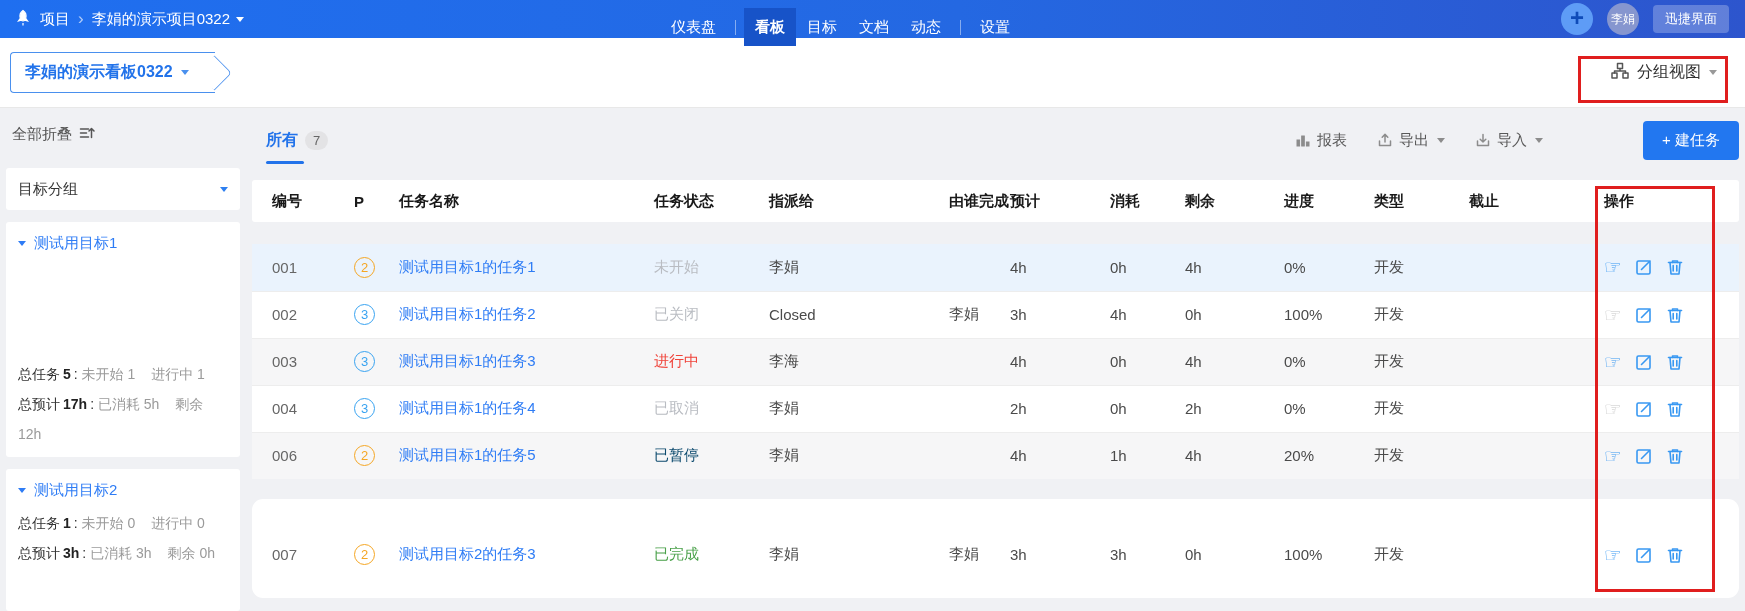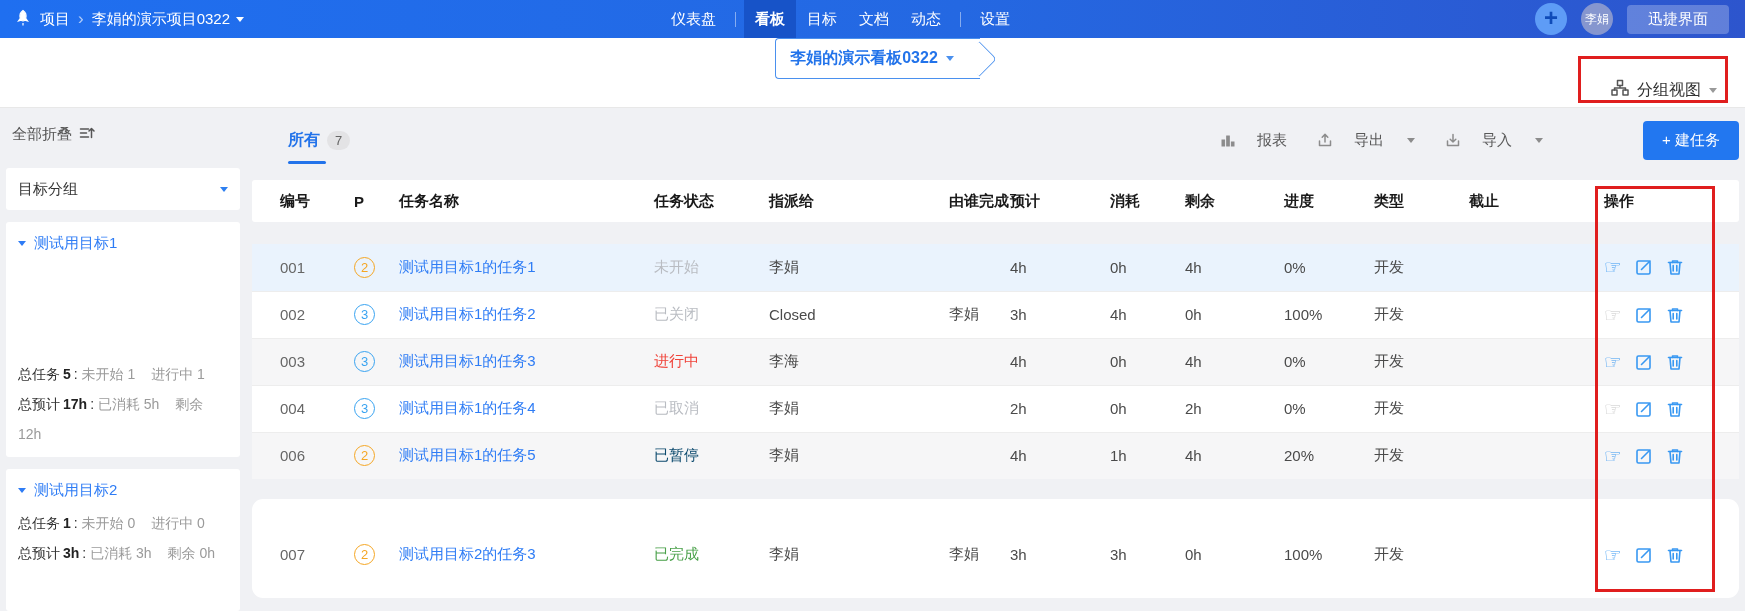--- a/index.html
+++ b/index.html
@@ -11,33 +11,33 @@
   
   .topbar {
     height:38px; background:linear-gradient(90deg,#1f6ff0 0%,#2468e2 55%,#2d55cd 100%);
     display:flex; align-items:center; color:#fff; position:relative;text-align:right;
   }
   .crumb { display:flex; align-items:center; gap:8px; margin-left:14px; font-size:15px; }
   .crumb .sep { color:rgba(255,255,255,.65); font-size:17px; }
   .crumb-item { display:flex; align-items:center; gap:6px; cursor:pointer; }
   .caret { width:0; height:0; border-left:4px solid transparent; border-right:4px solid transparent;
            border-top:5px solid currentColor; display:inline-block; }
-  .nav { position:absolute; left:660px; top:0; height:38px; display:flex; align-items:center; }
+  .nav { position:absolute; left:660px; top:8px; height:38px; display:flex; align-items:center; }
   .nav-item { padding:0 11px; height:38px; display:flex; align-items:center; cursor:pointer; font-size:15px; }
   .nav-item.active { background:#1753c8; font-weight:bold; }
   .nav-div { width:1px; height:15px; background:rgba(255,255,255,.45); margin:0 8px; }
   .top-right { margin-left:auto; display:flex; align-items:center; gap:14px; margin-right:16px; }
   .plus-btn { width:32px; height:32px; border-radius:50%; background:#5e9cf6; display:flex;
               align-items:center; justify-content:center; cursor:pointer; }
   .plus-btn span { color:#0f4bb8; font-size:24px; font-weight:bold; line-height:1; margin-top:-2px; }
   .avatar { width:32px; height:32px; border-radius:50%; background:#8696cf; display:flex;
             align-items:center; justify-content:center; font-size:12px; color:#fff; cursor:pointer; }
-  .skin-btn { background:rgba(255,255,255,.25); border-radius:4px; padding:5px 21px; font-size:15px; cursor:pointer; }
+  .skin-btn { background:rgba(255,255,255,.25); border-radius:4px; padding:5px 12px; font-size:13px; cursor:pointer; }
   
-  .subheader { height:70px; background:#fff; border-bottom:1px solid #e8e8e8; display:flex; align-items:center;flex-direction:column; }
+  .subheader { height:70px; background:#fff; border-bottom:1px solid #e8e8e8; display:flex; align-items:center; }
   .board-tag { margin-left:10px; position:relative; border:1px solid #4a90ee; border-right:none;
                border-radius:4px 0 0 4px; color:#2273ea; font-weight:bold; font-size:16px;
                padding:9px 26px 9px 14px; display:flex; align-items:center; gap:8px; cursor:pointer; background:#fff; }
   .board-tag::after { content:''; position:absolute; right:-12px; top:50%; width:24px; height:24px;
                transform:translateY(-50%) rotate(45deg); border-top:1px solid #4a90ee; border-right:1px solid #4a90ee;
                background:#fff; border-top-right-radius:5px; }
   .board-tag .caret { color:#4a90ee; position:relative; z-index:2; }
   .view-switch { margin-left:auto; margin-right:28px; display:flex; align-items:center; gap:8px;
                  color:#333; font-size:16px; cursor:pointer; }
   .view-switch .caret { color:#999; }
@@ -58,42 +58,42 @@
   .stats .lbl { color:#333; }
   .stats b { color:#222; margin:0 3px; }
   .stats .gray { color:#9a9a9a; }
   .stats .gray-gap { margin-left:12px; }
   .goal-card.second .stats { margin-top:8px; }
   
   .main { flex:1; display:flex; flex-direction:column; }
   .toolbar { height:52px; margin-top:6px; display:flex; align-items:center; }
   .tabs { display:flex; align-items:center; height:100%; }
   .tab { height:100%; display:flex; align-items:center; position:relative; cursor:pointer; padding:0 2px; }
-  .tab.active { color:#2273ea; font-weight:bold; font-size:16px;margin-left:22px; }
+  .tab.active { color:#2273ea; font-weight:bold; font-size:16px; }
   .tab.active::after { content:''; position:absolute; bottom:2px; left:2px; width:38px; height:3px;
                        background:#2273ea; border-radius:2px; }
   .tab .badge { background:#e3e3e5; color:#666; font-size:13px; font-weight:normal; border-radius:10px;
                 padding:2px 8px; margin-left:7px; }
   .tab.plain { margin-left:34px; color:#333; font-size:15px; }
   .tabs-pad { padding-left:12px; }
   .tools { margin-left:auto; display:flex; align-items:center; color:#595959; }
-  .tool { display:flex; align-items:center; gap:21px; margin-left:30px; cursor:pointer; font-size:15px; }
+  .tool { display:flex; align-items:center; gap:6px; margin-left:30px; cursor:pointer; font-size:15px; }
   .tool .caret { color:#8c8c8c; margin-left:2px; }
   .tool svg { stroke:#8c8c8c; }
   .btn-create { margin-left:100px; background:#2277f0; color:#fff; border:none; border-radius:4px;
                 padding:10px 19px; font-size:15px; cursor:pointer; font-family:inherit; }
   
   table { width:100%; table-layout:fixed; border-collapse:collapse; }
   col.c1{width:88px} col.c2{width:45px} col.c3{width:255px} col.c4{width:115px} col.c5{width:180px}
   col.c6{width:75px} col.c7{width:100px} col.c8{width:75px} col.c9{width:85px} col.c10{width:90px}
   col.c11{width:95px} col.c12{width:135px} col.c13{width:149px}
   .thead-card { background:#fff; border-radius:3px; margin-top:14px; }
   th { height:42px; font-size:15px; color:#1a1a1a; text-align:left; padding-left:14px; font-weight:bold; }
   th.r, td.r { text-align:left; padding-right:12px; padding-left:0; }
-  th.id-col, td.id-col { padding-left:28px; }
+  th.id-col, td.id-col { padding-left:20px; }
   .rows-card { background:#fff; border-radius:3px; margin-top:22px; }
   .rows-card2 { background:#fff; border-radius:11px; margin-top:20px; padding-top:32px; padding-bottom:20px; }
   td { height:47px; font-size:15px; padding-left:14px; color:#4a4a4a; }
   tr.trow { cursor:pointer; }
   tr.trow + tr.trow td { border-top:1px solid #ededed; }
   tr.bg-blue td { background:#eaf3fd; }
   tr.bg-gray td { background:#f6f6f7; }
   td.id-col { color:#666; }
   .task-link { color:#2e7cf5; text-decoration:none; cursor:pointer; }
   .pri { display:inline-flex; width:21px; height:21px; border-radius:50%; align-items:center;

